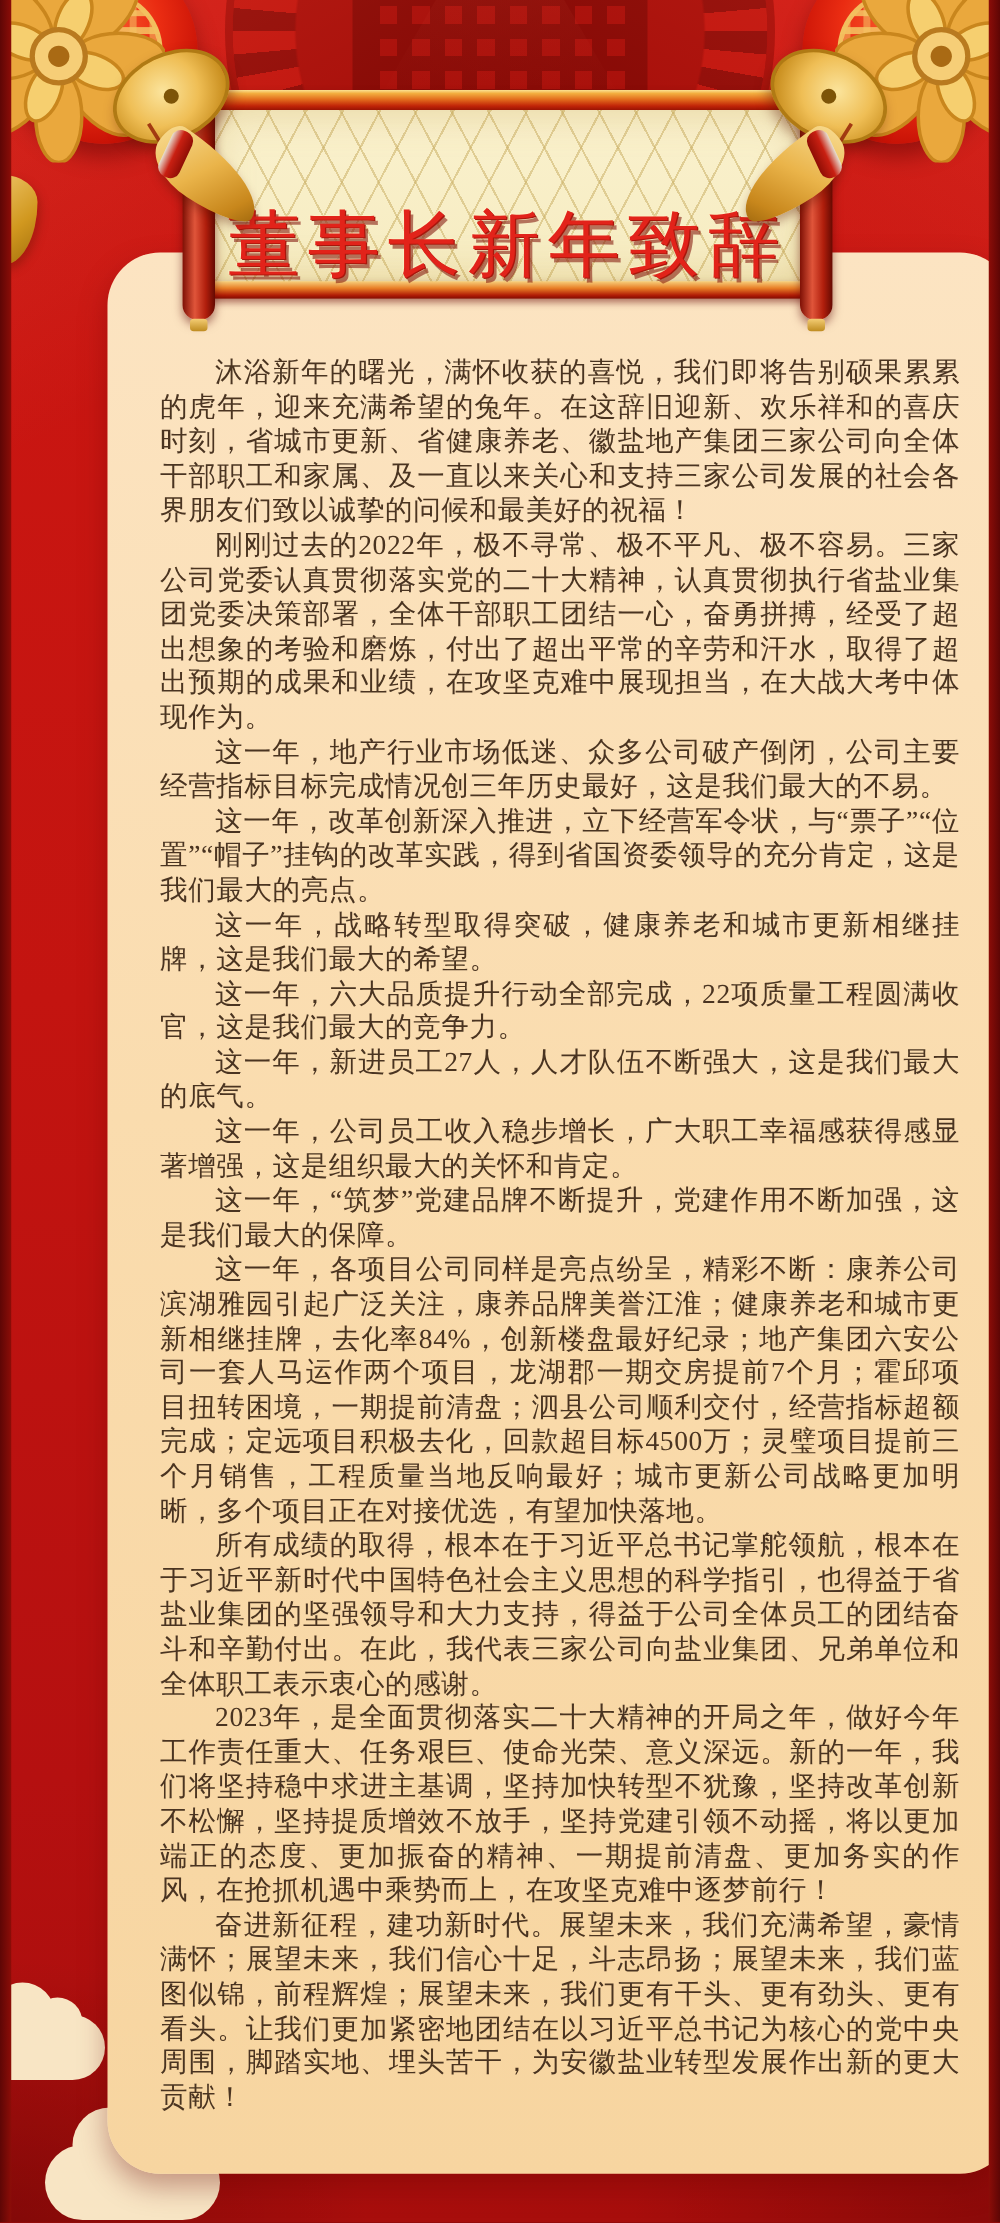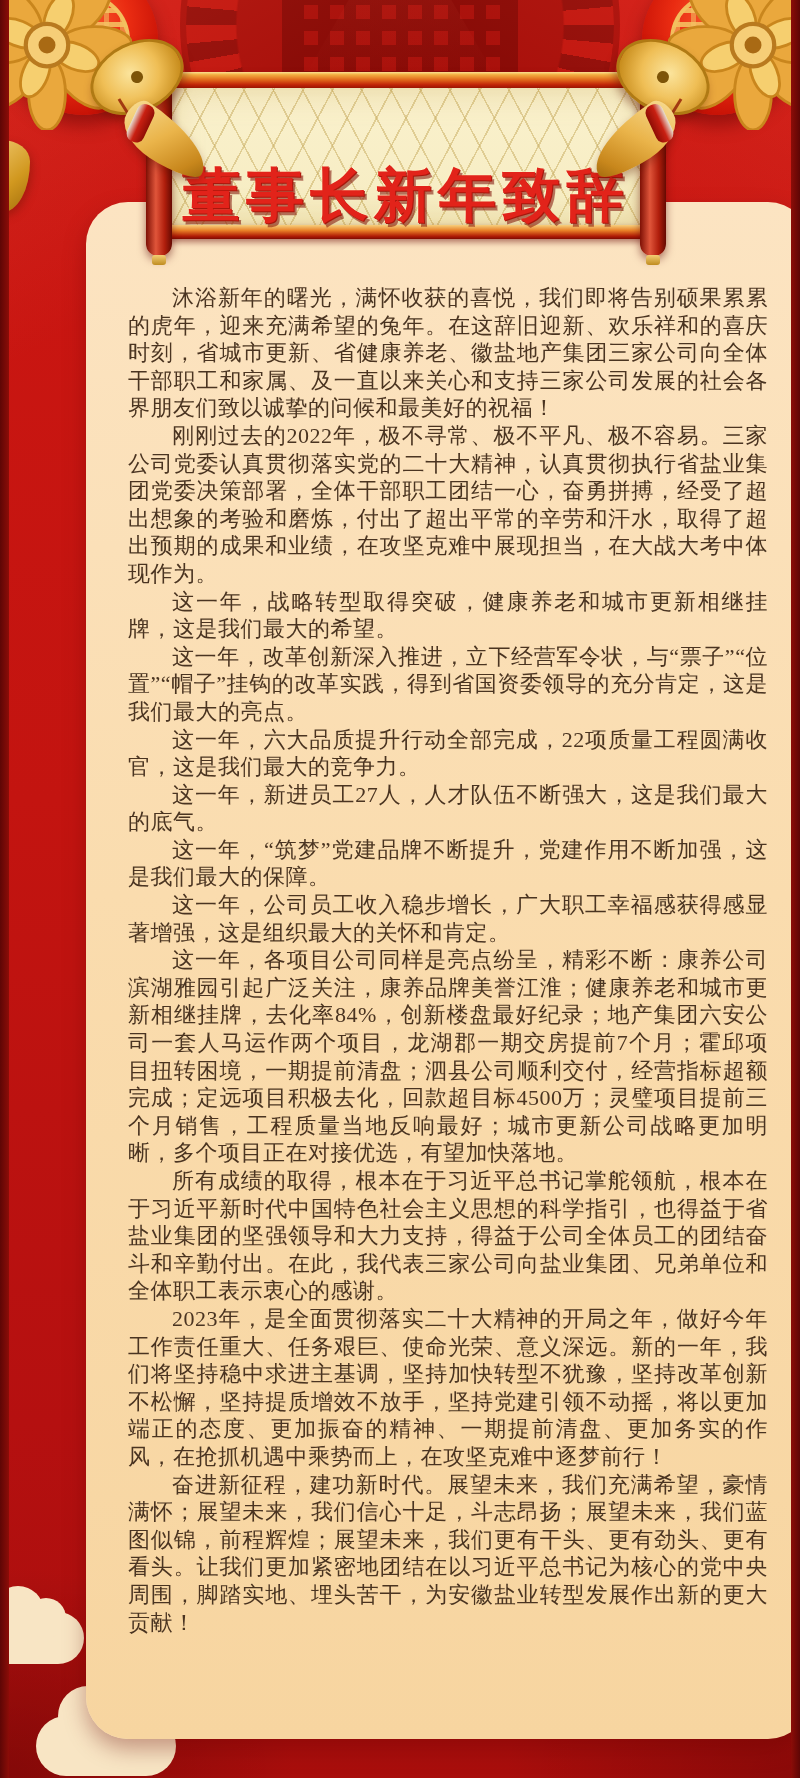--- a/index.html
+++ b/index.html
@@ -78,21 +78,21 @@
     box-shadow:inset 0 0 34px rgba(190,150,60,.35);}
   .rod{position:absolute;top:64px;width:26px;height:192px;border-radius:12px;
     background:linear-gradient(90deg,#7e1005 0%,#e0553a 38%,#b01e0c 72%,#650a02 100%);
     box-shadow:0 4px 8px rgba(90,0,0,.5);}
   .rod.l{left:146px;} .rod.r{left:640px;}
   .rod::before,.rod::after{content:"";position:absolute;left:6px;width:14px;height:10px;border-radius:3px;
     background:linear-gradient(180deg,#f4cd74,#bf8c20);}
   .rod::before{top:-9px;} .rod::after{bottom:-9px;}
   .scroll-title{position:absolute;left:168px;top:88px;width:476px;height:138px;display:flex;
     align-items:center;justify-content:center;
-    font-family:"Liberation Sans",sans-serif;font-weight:700;font-size:58px;letter-spacing:6px;
+    font-family:"Liberation Sans",sans-serif;font-weight:400;font-size:58px;letter-spacing:6px;
     color:#e2231a;white-space:nowrap;
     text-shadow:1px 1px 0 #a8170c,3px 4px 0 rgba(125,12,4,.55),-1px -1px 0 rgba(255,244,200,.55);}
 
   
   .panel{position:absolute;left:38px;top:202px;width:724px;height:1537px;border-radius:42px;z-index:2;
     background:linear-gradient(180deg,#fce4c2 0%,#fadcae 45%,#f7d5a0 100%);
     box-shadow:0 10px 22px rgba(100,0,0,.35);overflow:hidden;margin-left:48px;}
   .letter{padding:82px 42px 0 42px;}
   .letter p{margin:0;text-indent:2em;text-align:justify;font-size:22px;line-height:27.6px;
     color:#4a3421;letter-spacing:.5px;}
@@ -118,26 +118,27 @@
     <div class="knot"></div>
   </div>
   <div class="ray a"></div>
   <div class="ray b"></div>
 
   <section class="panel">
     <div class="letter">
 
     <p>沐浴新年的曙光，满怀收获的喜悦，我们即将告别硕果累累的虎年，迎来充满希望的兔年。在这辞旧迎新、欢乐祥和的喜庆时刻，省城市更新、省健康养老、徽盐地产集团三家公司向全体干部职工和家属、及一直以来关心和支持三家公司发展的社会各界朋友们致以诚挚的问候和最美好的祝福！</p>
         <p>刚刚过去的2022年，极不寻常、极不平凡、极不容易。三家公司党委认真贯彻落实党的二十大精神，认真贯彻执行省盐业集团党委决策部署，全体干部职工团结一心，奋勇拼搏，经受了超出想象的考验和磨炼，付出了超出平常的辛劳和汗水，取得了超出预期的成果和业绩，在攻坚克难中展现担当，在大战大考中体现作为。</p>
+        <p>这一年，地产行业市场低迷、众多公司破产倒闭，公司主要经营指标目标完成情况创三年历史最好，这是我们最大的不易。</p>
+        <p>这一年，改革创新深入推进，立下经营军令状，与“票子”“位置”“帽子”挂钩的改革实践，得到省国资委领导的充分肯定，这是我们最大的亮点。</p>
         <p>这一年，战略转型取得突破，健康养老和城市更新相继挂牌，这是我们最大的希望。</p>
-        <p>这一年，改革创新深入推进，立下经营军令状，与“票子”“位置”“帽子”挂钩的改革实践，得到省国资委领导的充分肯定，这是我们最大的亮点。</p>
         <p>这一年，六大品质提升行动全部完成，22项质量工程圆满收官，这是我们最大的竞争力。</p>
         <p>这一年，新进员工27人，人才队伍不断强大，这是我们最大的底气。</p>
+        <p>这一年，公司员工收入稳步增长，广大职工幸福感获得感显著增强，这是组织最大的关怀和肯定。</p>
         <p>这一年，“筑梦”党建品牌不断提升，党建作用不断加强，这是我们最大的保障。</p>
-        <p>这一年，公司员工收入稳步增长，广大职工幸福感获得感显著增强，这是组织最大的关怀和肯定。</p>
         <p>这一年，各项目公司同样是亮点纷呈，精彩不断：康养公司滨湖雅园引起广泛关注，康养品牌美誉江淮；健康养老和城市更新相继挂牌，去化率84%，创新楼盘最好纪录；地产集团六安公司一套人马运作两个项目，龙湖郡一期交房提前7个月；霍邱项目扭转困境，一期提前清盘；泗县公司顺利交付，经营指标超额完成；定远项目积极去化，回款超目标4500万；灵璧项目提前三个月销售，工程质量当地反响最好；城市更新公司战略更加明晰，多个项目正在对接优选，有望加快落地。</p>
         <p>所有成绩的取得，根本在于习近平总书记掌舵领航，根本在于习近平新时代中国特色社会主义思想的科学指引，也得益于省盐业集团的坚强领导和大力支持，得益于公司全体员工的团结奋斗和辛勤付出。在此，我代表三家公司向盐业集团、兄弟单位和全体职工表示衷心的感谢。</p>
         <p>2023年，是全面贯彻落实二十大精神的开局之年，做好今年工作责任重大、任务艰巨、使命光荣、意义深远。新的一年，我们将坚持稳中求进主基调，坚持加快转型不犹豫，坚持改革创新不松懈，坚持提质增效不放手，坚持党建引领不动摇，将以更加端正的态度、更加振奋的精神、一期提前清盘、更加务实的作风，在抢抓机遇中乘势而上，在攻坚克难中逐梦前行！</p>
         <p>奋进新征程，建功新时代。展望未来，我们充满希望，豪情满怀；展望未来，我们信心十足，斗志昂扬；展望未来，我们蓝图似锦，前程辉煌；展望未来，我们更有干头、更有劲头、更有看头。让我们更加紧密地团结在以习近平总书记为核心的党中央周围，脚踏实地、埋头苦干，为安徽盐业转型发展作出新的更大贡献！</p>
       </div>
 
   </section>
 
   <div class="cloud c1"></div>
   <div class="cloud c2"></div>

